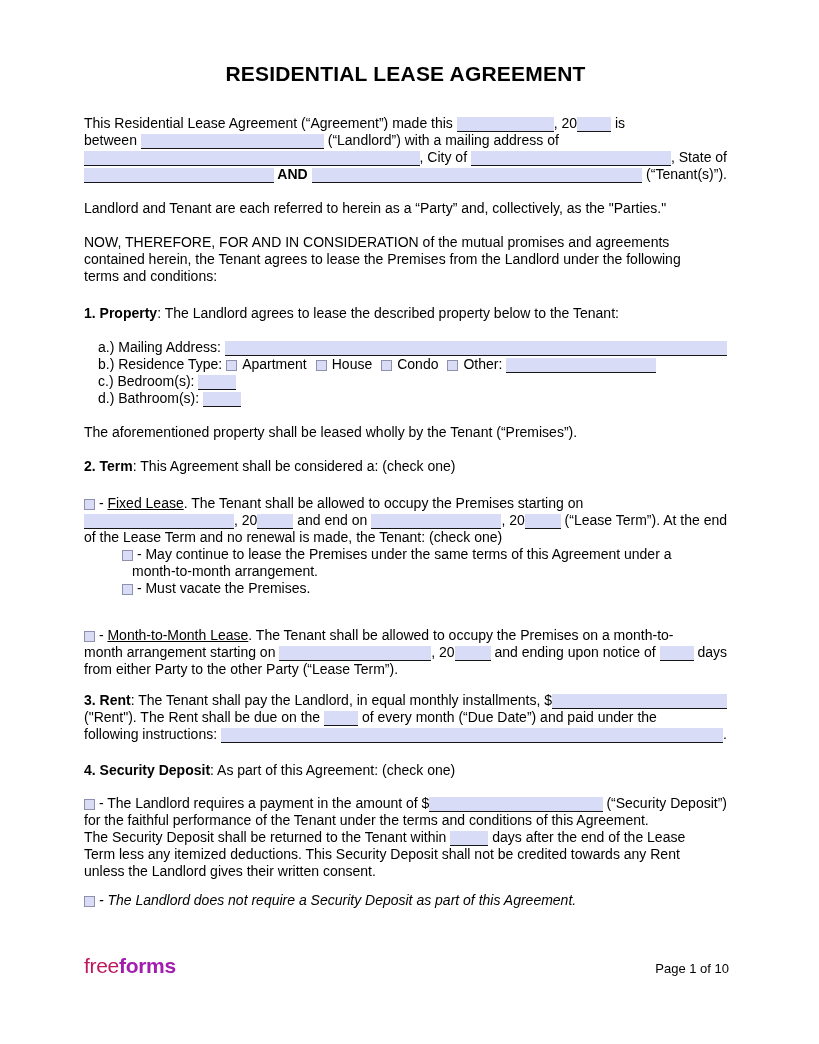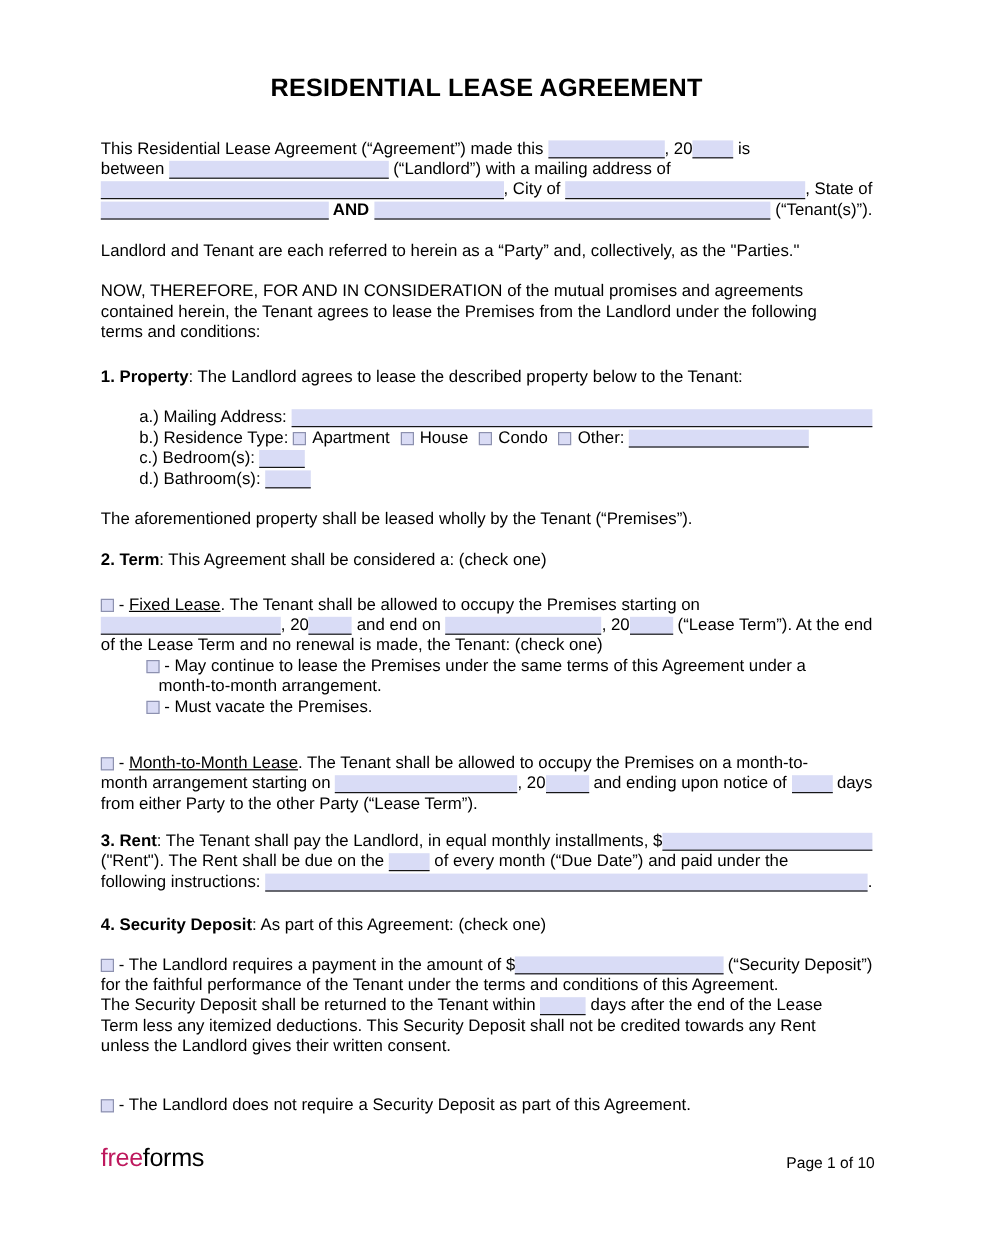--- a/index.html
+++ b/index.html
@@ -10,30 +10,30 @@
            font-weight:bold;text-align:center;letter-spacing:.2px;}
   .line{display:flex;align-items:flex-end;height:17px;}
   .t{white-space:pre;line-height:17px;display:block;}
   .b{font-weight:bold;}
   .iu{text-decoration:underline;}
   .blank{background:#d9dcf6;border-bottom:1px solid #161616;height:15px;box-sizing:border-box;flex:0 0 auto;}
   .fx{flex:1 1 auto;}
   .cb{width:11px;height:11px;box-sizing:border-box;border:1px solid #8d91af;background:#dadcf5;
       margin:0 5px 2px 0;flex:0 0 auto;}
   .lbl{margin-right:9px;}
-  .indent{margin-left:32px;}
+  .indent{margin-left:14px;}
   .sub{margin-left:38px;}
   .sub2{margin-left:48px;}
   .mt14{margin-top:14px;}.mt16{margin-top:16px;}.mt17{margin-top:17px;}.mt19{margin-top:19px;}
-  .mt20{margin-top:20px;}.mt24{margin-top:32px;}.mt27{margin-top:27px;}.mt30{margin-top:30px;}
+  .mt20{margin-top:20px;}.mt24{margin-top:12px;font-style:italic;}.mt27{margin-top:27px;}.mt30{margin-top:30px;}
   .footer{position:absolute;left:84px;right:90px;top:955px;display:flex;
           justify-content:space-between;align-items:flex-end;}
   .brand{font-size:21px;line-height:22px;letter-spacing:-.3px;}
   .brand .free{color:#be185d;text-align:right;}
-  .brand .forms{color:#000000;font-weight:normal;}
+  .brand .forms{color:#a21caf;font-weight:bold;}
   .pagenum{font-size:13px;line-height:17px;}
 </style>
 </head>
 <body>
 
 <div class="page">
   <div class="content">
 
     <h1 class="title">RESIDENTIAL LEASE AGREEMENT</h1>
 

